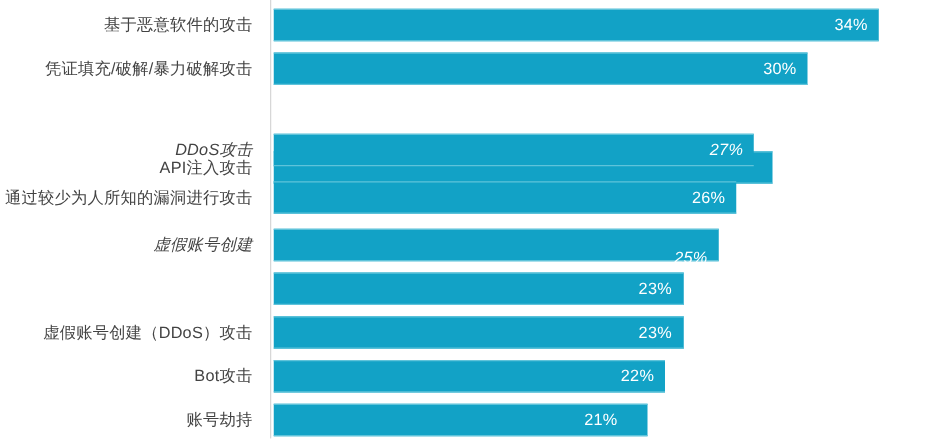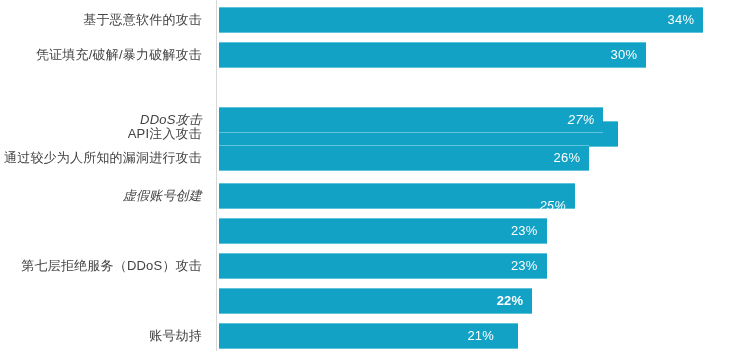--- a/index.html
+++ b/index.html
@@ -100,27 +100,28 @@
       <div class="row" style="top: 182.5px; font-style: italic;">
         <div class="cat-label">虚假账号创建</div>
         <div class="bar" style="width: 356px;"></div>
         <div class="bar-value" style="left: 219px; width: 347px; margin-top: 10px;">25%</div>
       </div>
       <div class="row" style="top: 217.6px;">
         <div class="bar" style="width: 327.52px;"></div>
         <div class="bar-value" style="left: 219px; width: 318.52px;">23%</div>
       </div>
       <div class="row" style="top: 252.7px;">
-        <div class="cat-label">第七层拒绝服务（DDoS）攻击</div>
+        <div class="cat-label">虚假账号创建（DDoS）攻击</div>
         <div class="bar" style="width: 327.52px;"></div>
         <div class="bar-value" style="left: 219px; width: 318.52px;">23%</div>
       </div>
       <div class="row" style="top: 287.8px;">
+        <div class="cat-label">Bot攻击</div>
         <div class="bar" style="width: 313.28px;"></div>
-        <div class="bar-value" style="left: 219px; width: 304.28px; font-weight: bold;">22%</div>
+        <div class="bar-value" style="left: 219px; width: 304.28px;">22%</div>
       </div>
       <div class="row" style="top: 322.9px;">
         <div class="cat-label">账号劫持</div>
         <div class="bar" style="width: 299.04px;"></div>
         <div class="bar-value" style="left: 204px; width: 290.04px;">21%</div>
       </div>
     </div>
 </div>
 
 </body></html>

